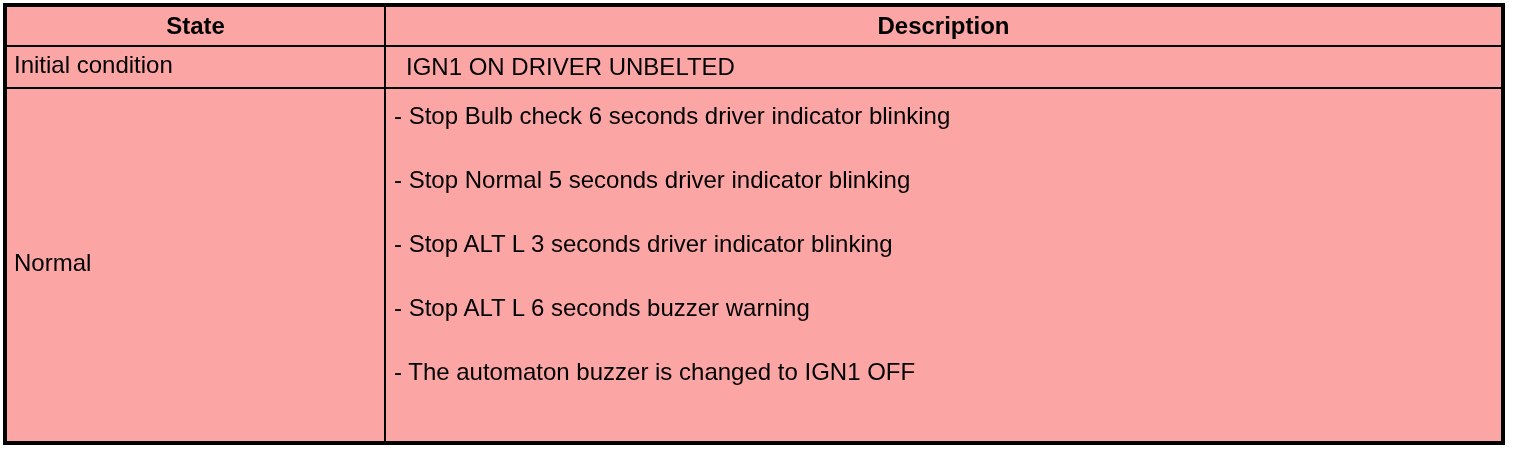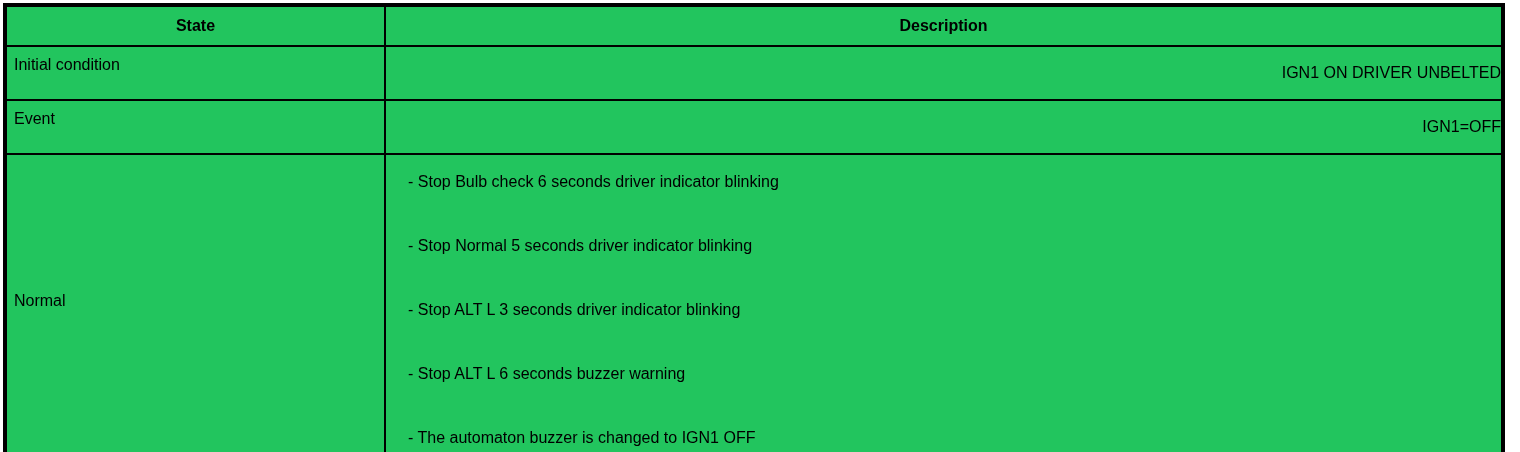--- a/index.html
+++ b/index.html
@@ -18,55 +18,54 @@
     width: 1502px;
     height: 442px;
     border-collapse: collapse;
     table-layout: fixed;
     background: #ffffff;
     border: 4px solid #000000;
   }
   .doc-table th,
   .doc-table td {
     border: 2px solid #000000;
-    font-size: 16px;
+    font-size: 24px;
     vertical-align: middle;
     overflow: hidden;
-    background: #22c55e;
+    background: #fca5a5;
   }
   .col-state  { width: 380px; }
   .col-desc   { width: auto; }
   .doc-table th {
     font-weight: bold;
     text-align: center;
     height: 38px;
     padding: 0;
   }
   .row-simple td { height: 36px; }
   td.cell-label {
     text-align: left;
-    padding: 0 0 16px 7px;
+    padding: 0 0 4px 7px;
   }
   td.cell-value {
-    text-align: right;
-    padding: 0 0 0 4px;
+    text-align: left;
+    padding: 0 0 0 20px;
   }
   td.cell-action-desc {
     vertical-align: top;
     padding: 16px 0 14px 8px;
   }
   .action-list {
     display: flex;
     flex-direction: column;
     gap: 42px;
   }
   .action-item {
     line-height: 22px;
     white-space: nowrap;
-    margin-left: 14px;
   }
 </style>
 </head>
 <body>
 
 <table class="doc-table">
   <colgroup>
     <col class="col-state">
     <col class="col-desc">
   </colgroup>
@@ -74,24 +73,20 @@
     <tr>
       <th>State</th>
       <th>Description</th>
     </tr>
   </thead>
   <tbody>
     <tr class="row-simple">
       <td class="cell-label">Initial condition</td>
       <td class="cell-value">IGN1 ON DRIVER UNBELTED</td>
     </tr>
-    <tr class="row-simple">
-      <td class="cell-label">Event</td>
-      <td class="cell-value">IGN1=OFF</td>
-    </tr>
     <tr>
       <td class="cell-label">Normal</td>
       <td class="cell-action-desc">
         <div class="action-list">
           <div class="action-item">- Stop Bulb check 6 seconds driver indicator blinking</div>
           <div class="action-item">- Stop Normal 5 seconds driver indicator blinking</div>
           <div class="action-item">- Stop ALT L 3 seconds driver indicator blinking</div>
           <div class="action-item">- Stop ALT L 6 seconds buzzer warning</div>
           <div class="action-item">- The automaton buzzer is changed to IGN1 OFF</div>
         </div>

